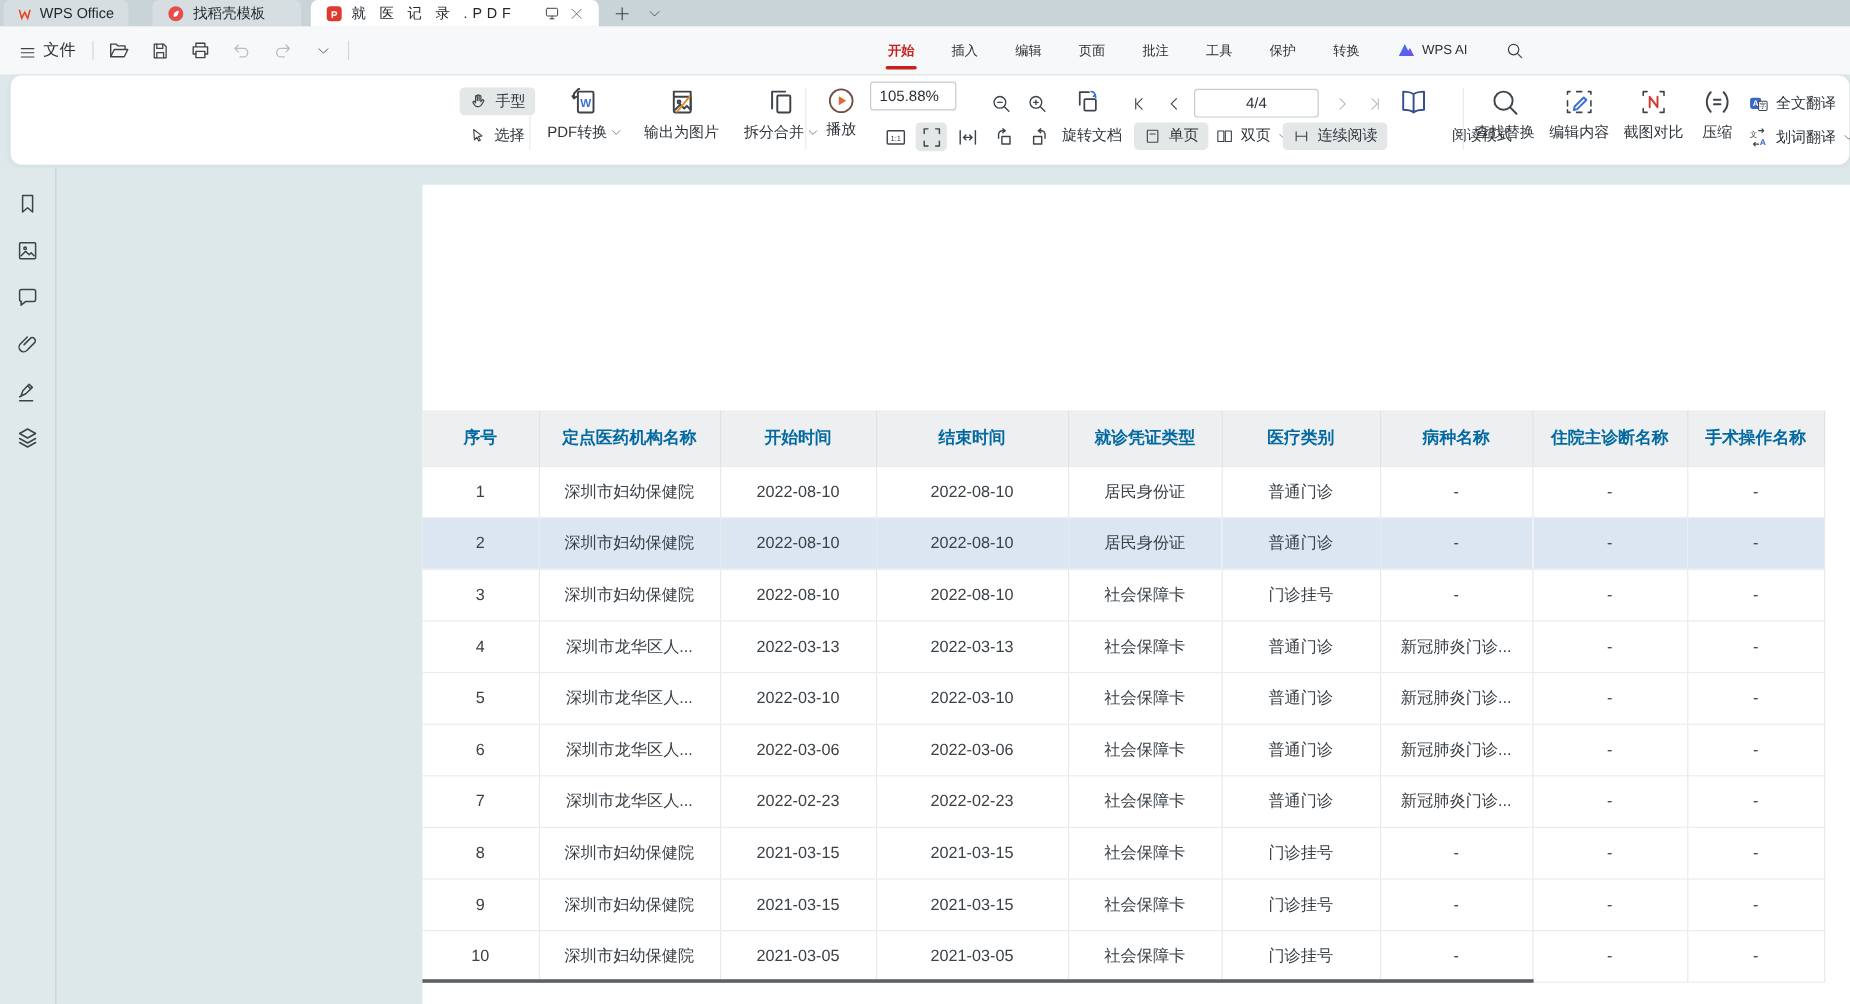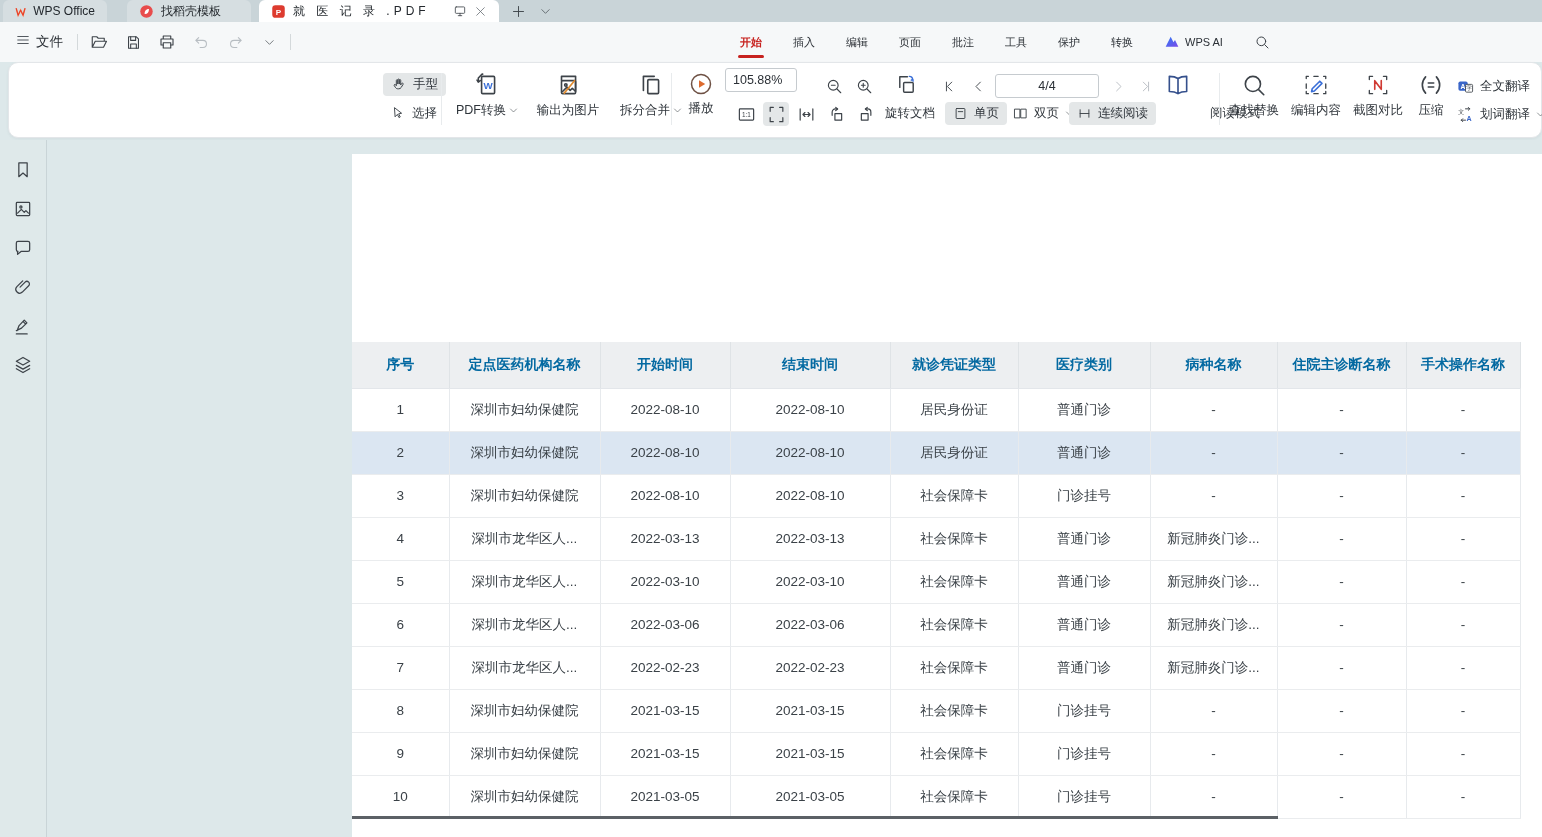--- a/index.html
+++ b/index.html
@@ -11,21 +11,21 @@
   
   .tabbar{position:absolute;top:0;left:0;right:0;height:22px;background:#c9d4d8;display:flex;align-items:stretch;}
   .wtab{display:flex;align-items:center;gap:7px;padding:0 12px;font-size:12px;color:#23282d;background:#d6dee1;margin-left:3px;border-radius:6px 6px 0 0;white-space:nowrap;}
   .wtab.active{background:#ffffff;}
   .wtab .title{letter-spacing:1px;}
   .wtab.active .title{letter-spacing:4px;}
   .tab-tools{display:flex;align-items:center;gap:14px;margin-left:12px;}
   
   .menubar{position:absolute;top:22px;left:0;right:0;height:40px;background:#f6f8f9;}
   .file-area{position:absolute;left:10px;top:0;height:40px;display:flex;align-items:center;gap:8px;}
-  .file-btn{display:flex;align-items:flex-start;gap:6px;font-size:13.5px;color:#2b3036;padding:4px 6px;border-radius:4px;}
+  .file-btn{display:flex;align-items:flex-end;gap:6px;font-size:13.5px;color:#2b3036;padding:4px 6px;border-radius:4px;}
   .vdiv{width:1px;height:16px;background:#d4d9db;}
   .qbtn{width:26px;height:26px;display:flex;align-items:center;justify-content:center;border-radius:4px;}
   .ribbon{position:absolute;left:738px;top:0;height:40px;display:flex;align-items:center;gap:27px;font-size:11px;color:#2b3036;}
   .rtab{position:relative;padding:10px 2px;cursor:default;white-space:nowrap;}
   .rtab.active{color:#c7221f;font-weight:700;}
   .rtab.active::after{content:"";position:absolute;left:0;right:0;bottom:2px;height:3px;background:#c7221f;border-radius:2px;}
   .ai-tab{display:flex;align-items:center;gap:5px;}
   
   .card{position:absolute;top:62px;left:8px;width:1534px;height:76px;background:#fff;border:1px solid #e3e6e9;border-radius:10px;box-shadow:0 1px 3px rgba(40,60,70,.06);}
   .card .abs{position:absolute;text-align:center;}

